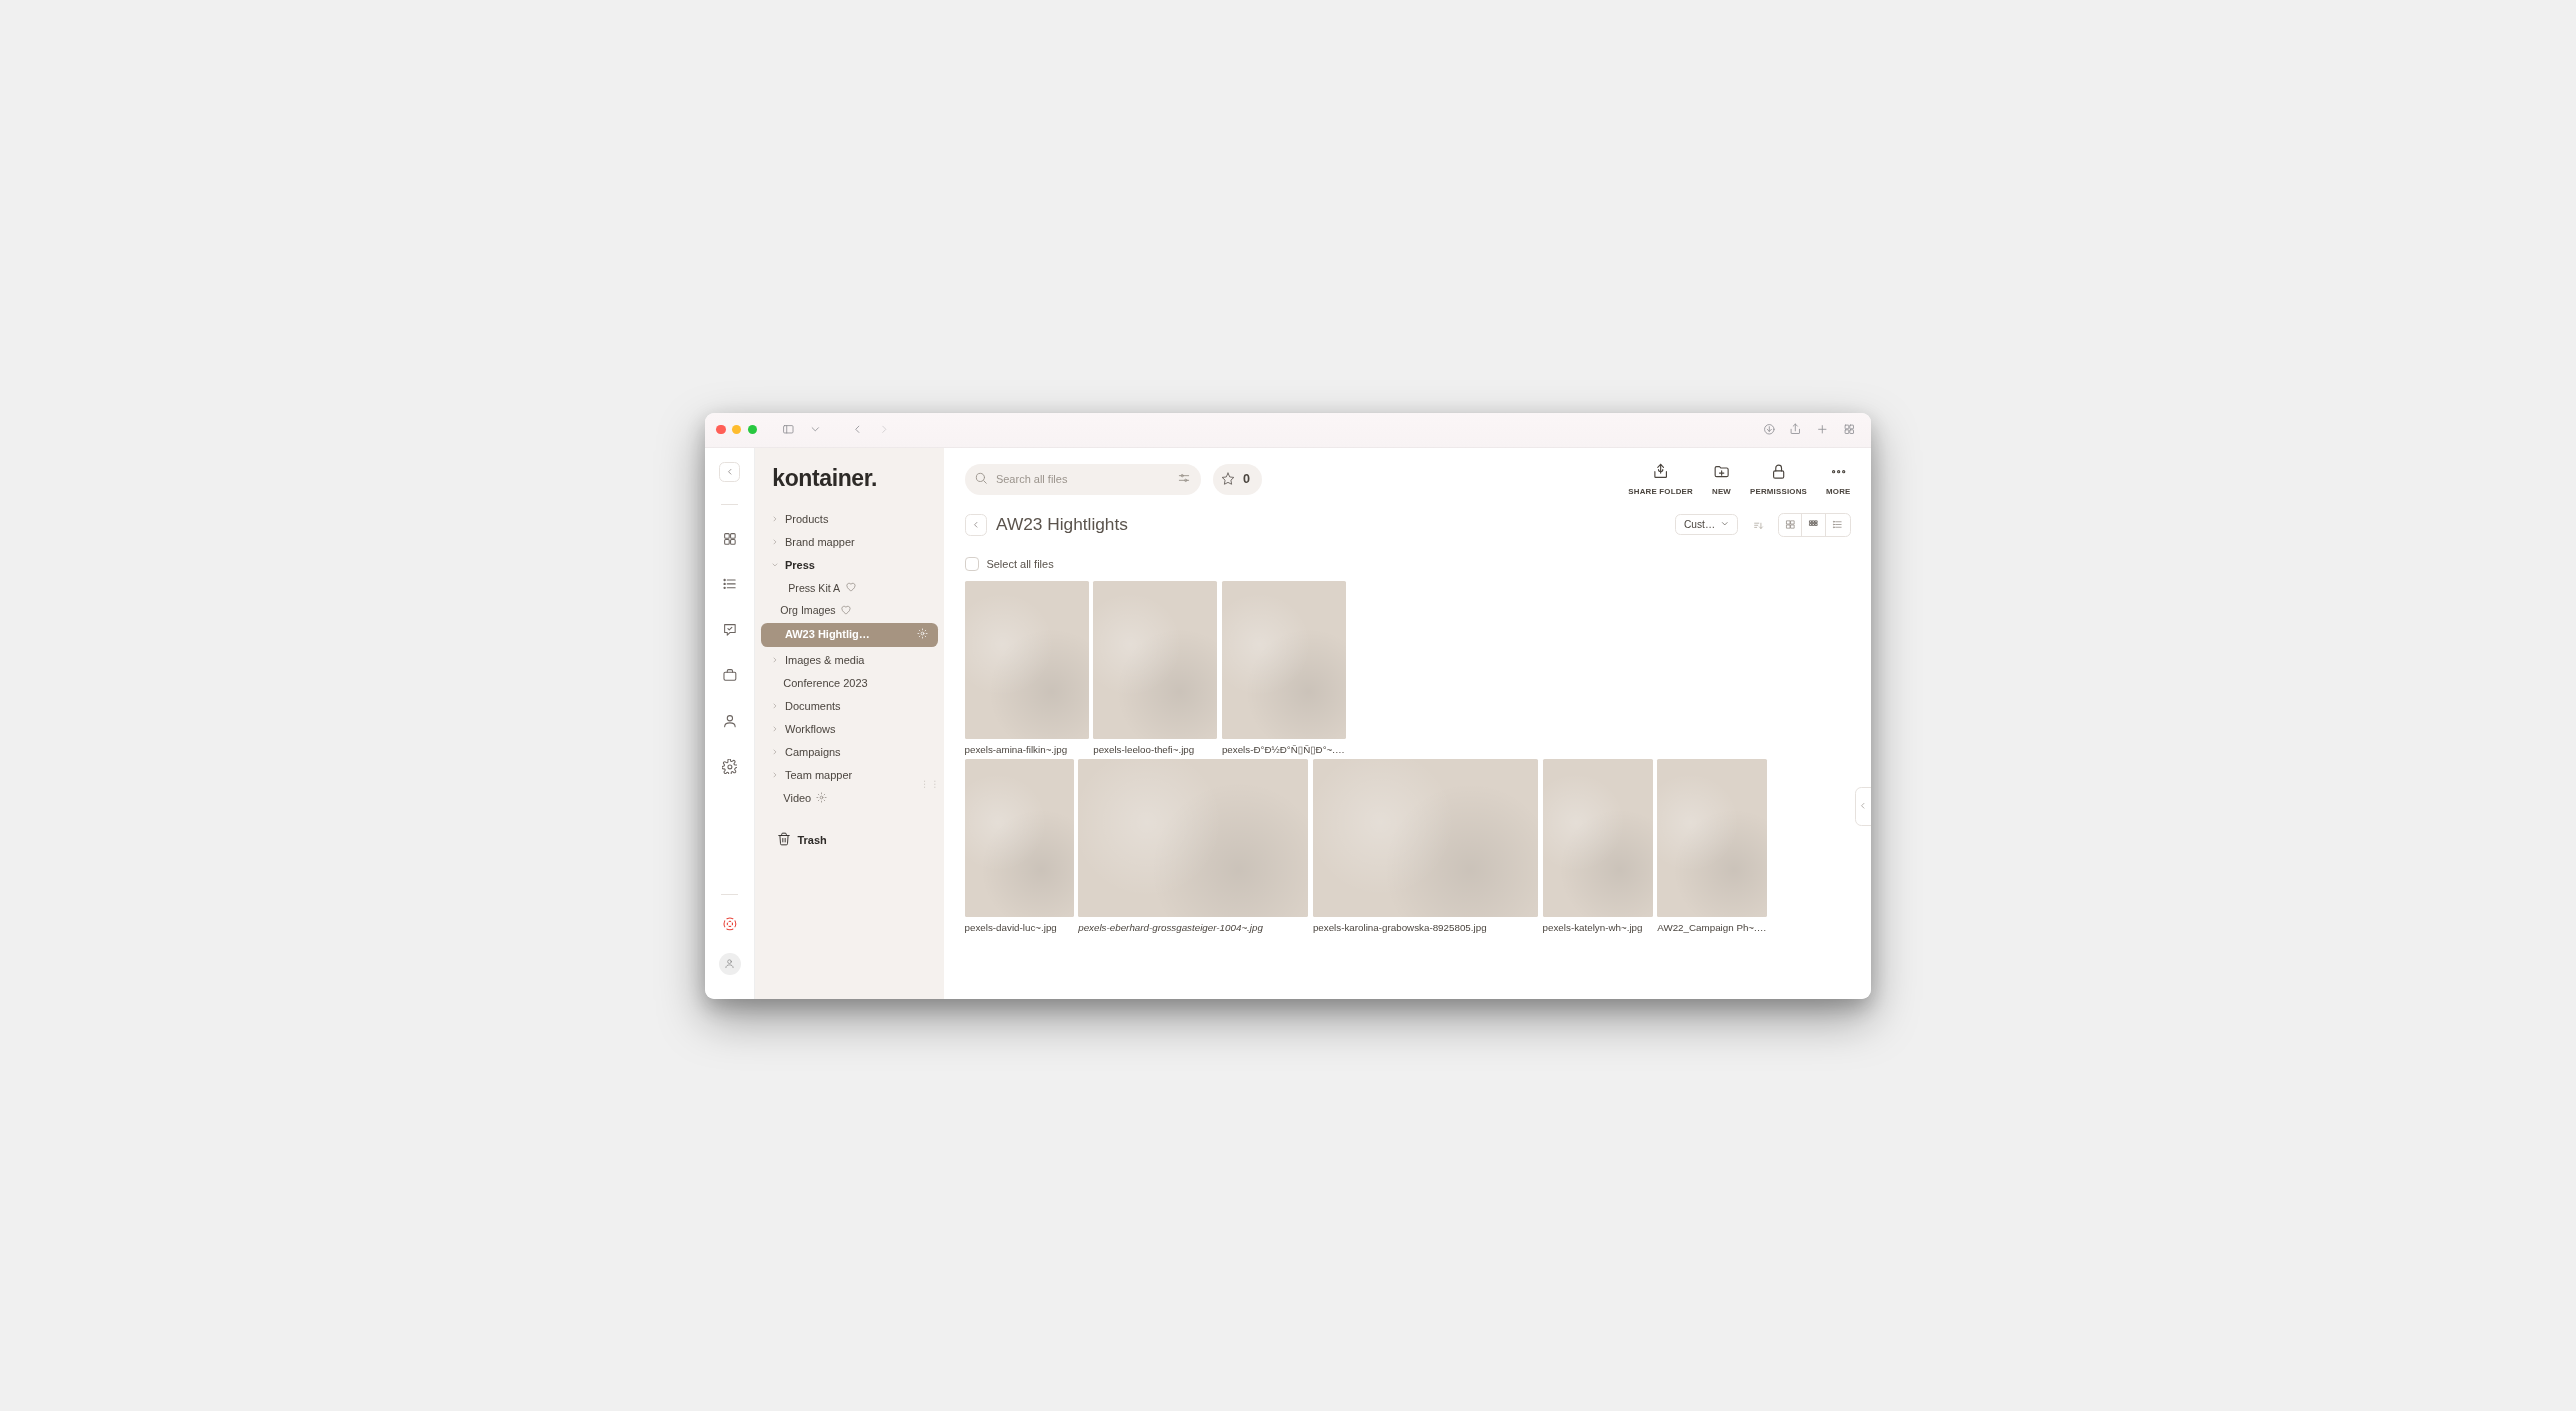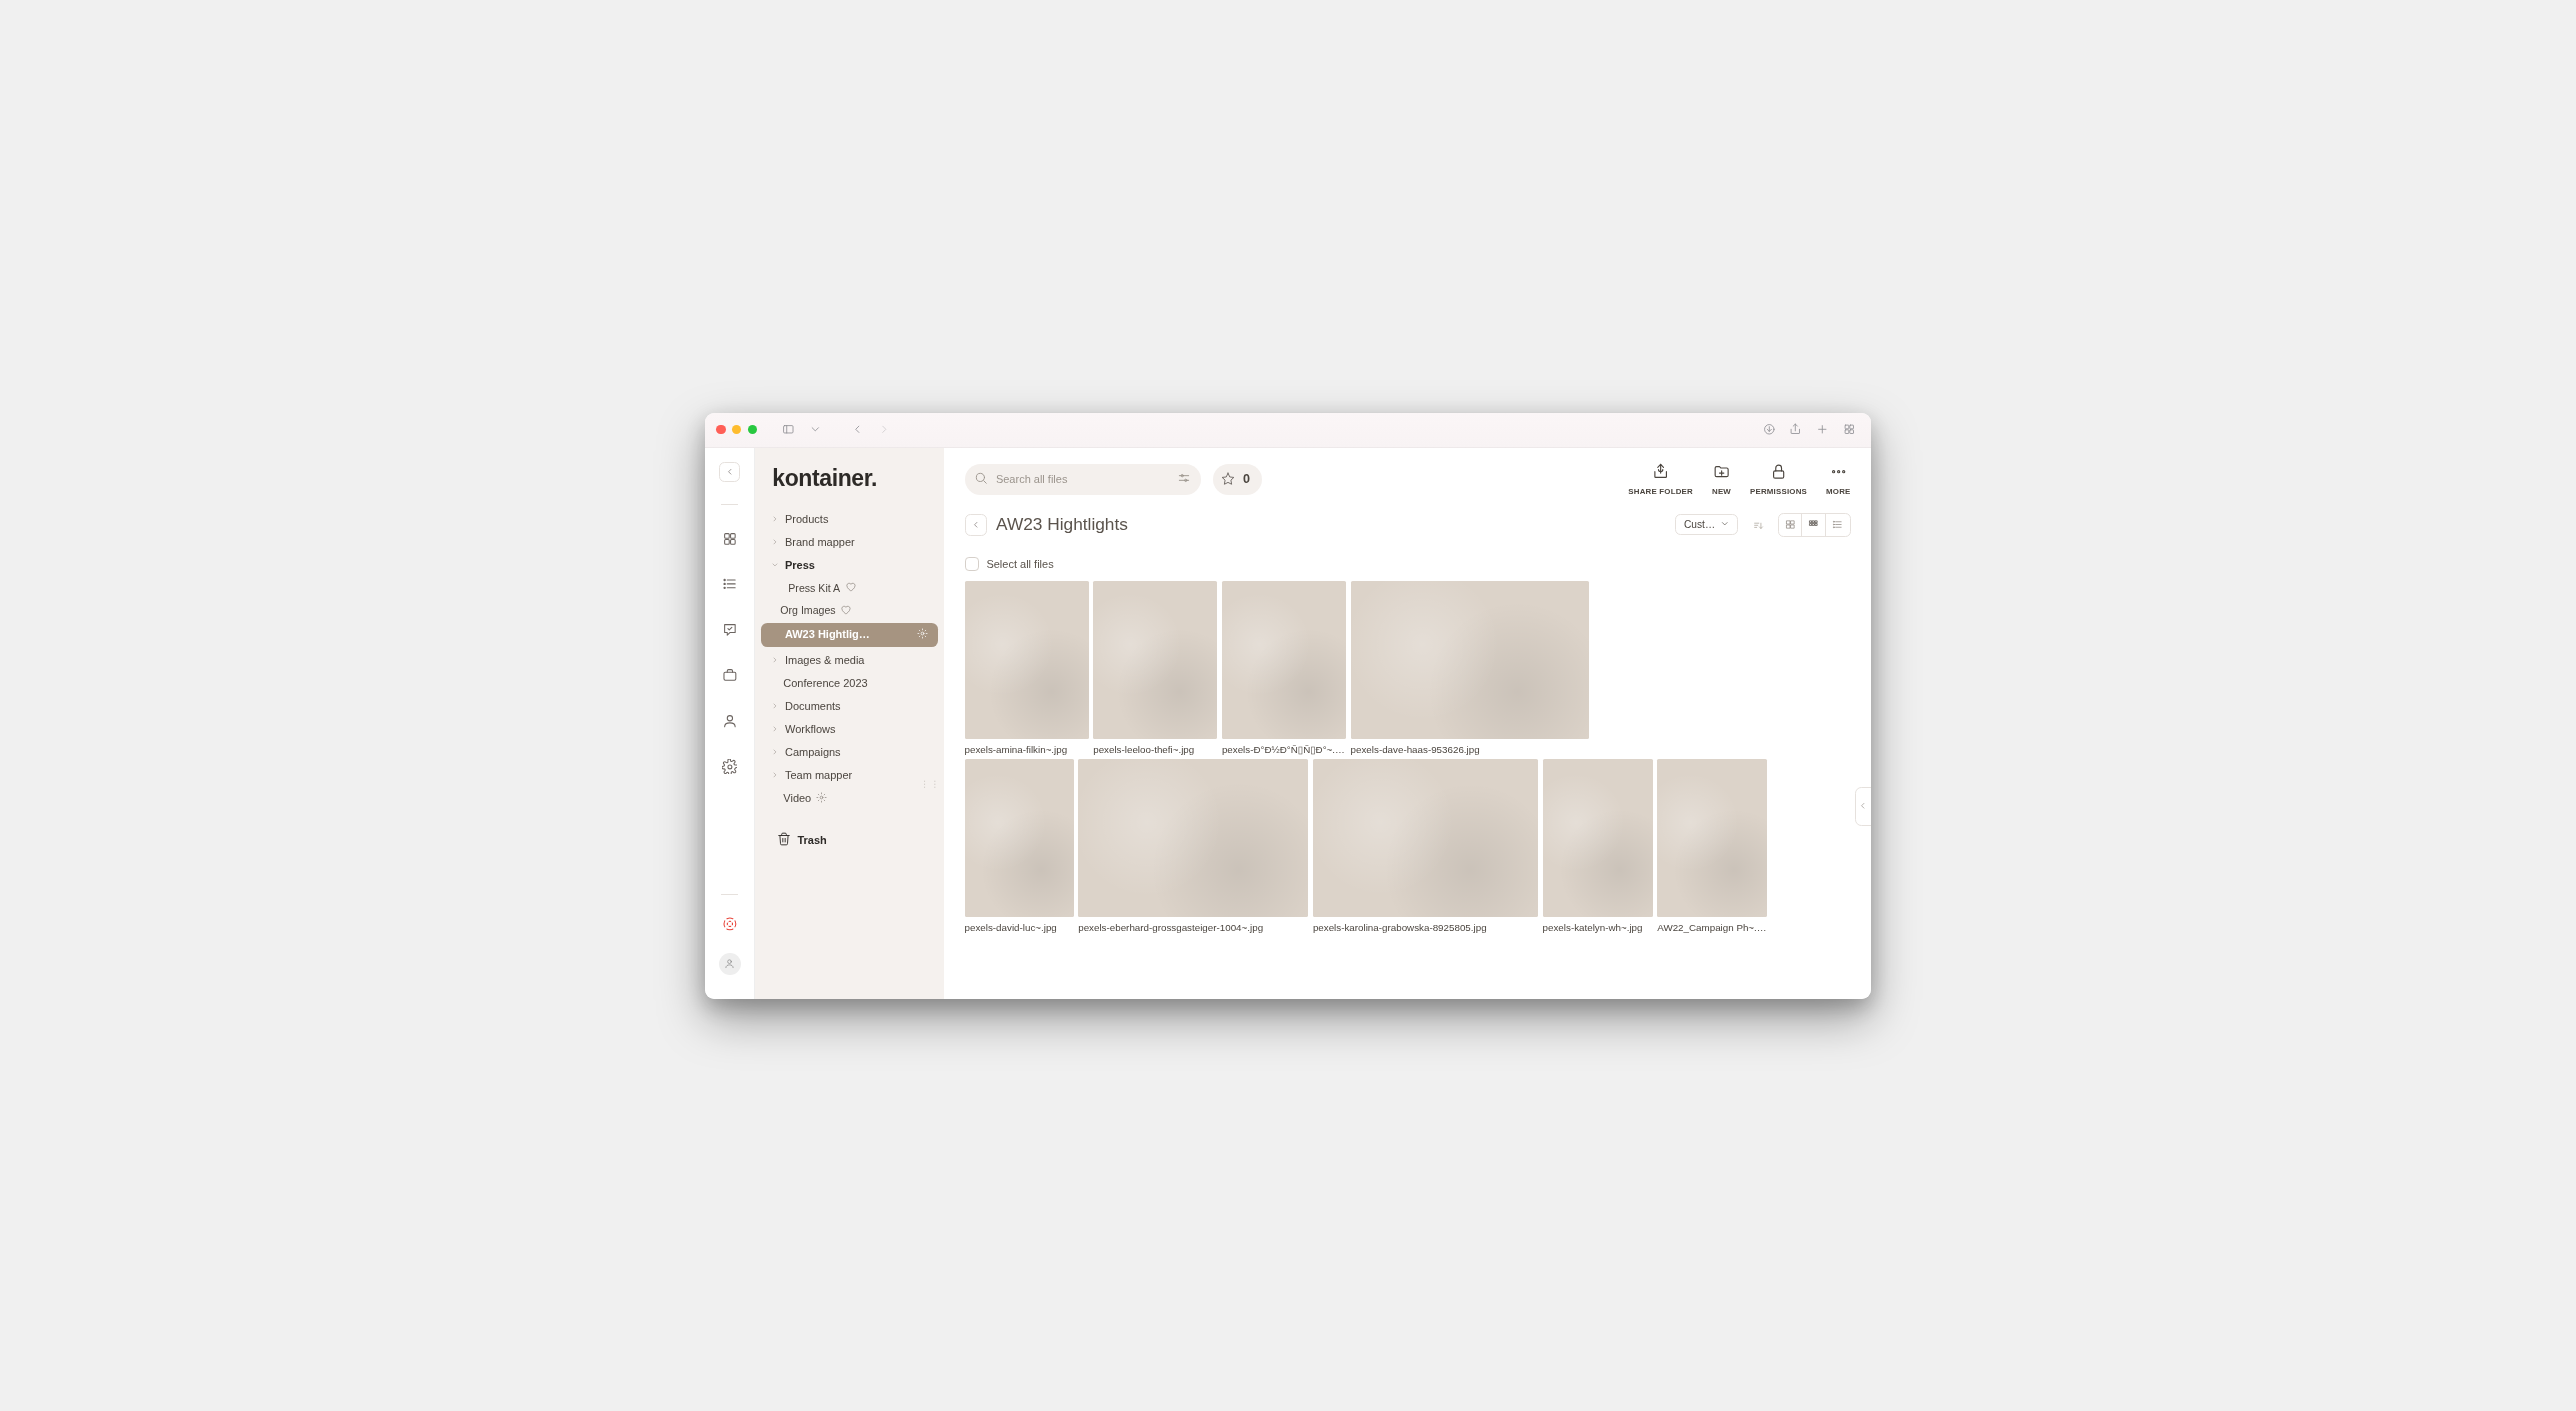--- a/index.html
+++ b/index.html
@@ -484,31 +484,27 @@
               <div class="caption">pexels-amina-filkin~.jpg</div>
             </div>
             <div class="thumb" style="width: 124px;">
               <div class="img i1"></div>
               <div class="caption">pexels-leeloo-thefi~.jpg</div>
             </div>
             <div class="thumb" style="width: 124px;">
               <div class="img i3"></div>
               <div class="caption">pexels-Ð°Ð½Ð°Ñ▯Ñ▯Ð°~.jpg</div>
             </div>
-            <div class="thumb" style="width: 238px;">
-              <div class="img i5"></div>
-              <div class="caption">pexels-dave-haas-953626.jpg</div>
-            </div>
           </div>
         <div class="grow row2" id="row2">
             <div class="thumb" style="width: 109px;">
               <div class="img i6"></div>
               <div class="caption">pexels-david-luc~.jpg</div>
             </div>
-            <div class="thumb" style="width: 230px;">
+            <div class="thumb" style="width: 230px; font-style: italic;">
               <div class="img i7"></div>
               <div class="caption">pexels-eberhard-grossgasteiger-1004~.jpg</div>
             </div>
             <div class="thumb" style="width: 225px;">
               <div class="img i8"></div>
               <div class="caption">pexels-karolina-grabowska-8925805.jpg</div>
             </div>
             <div class="thumb" style="width: 110px;">
               <div class="img i9"></div>
               <div class="caption">pexels-katelyn-wh~.jpg</div>

